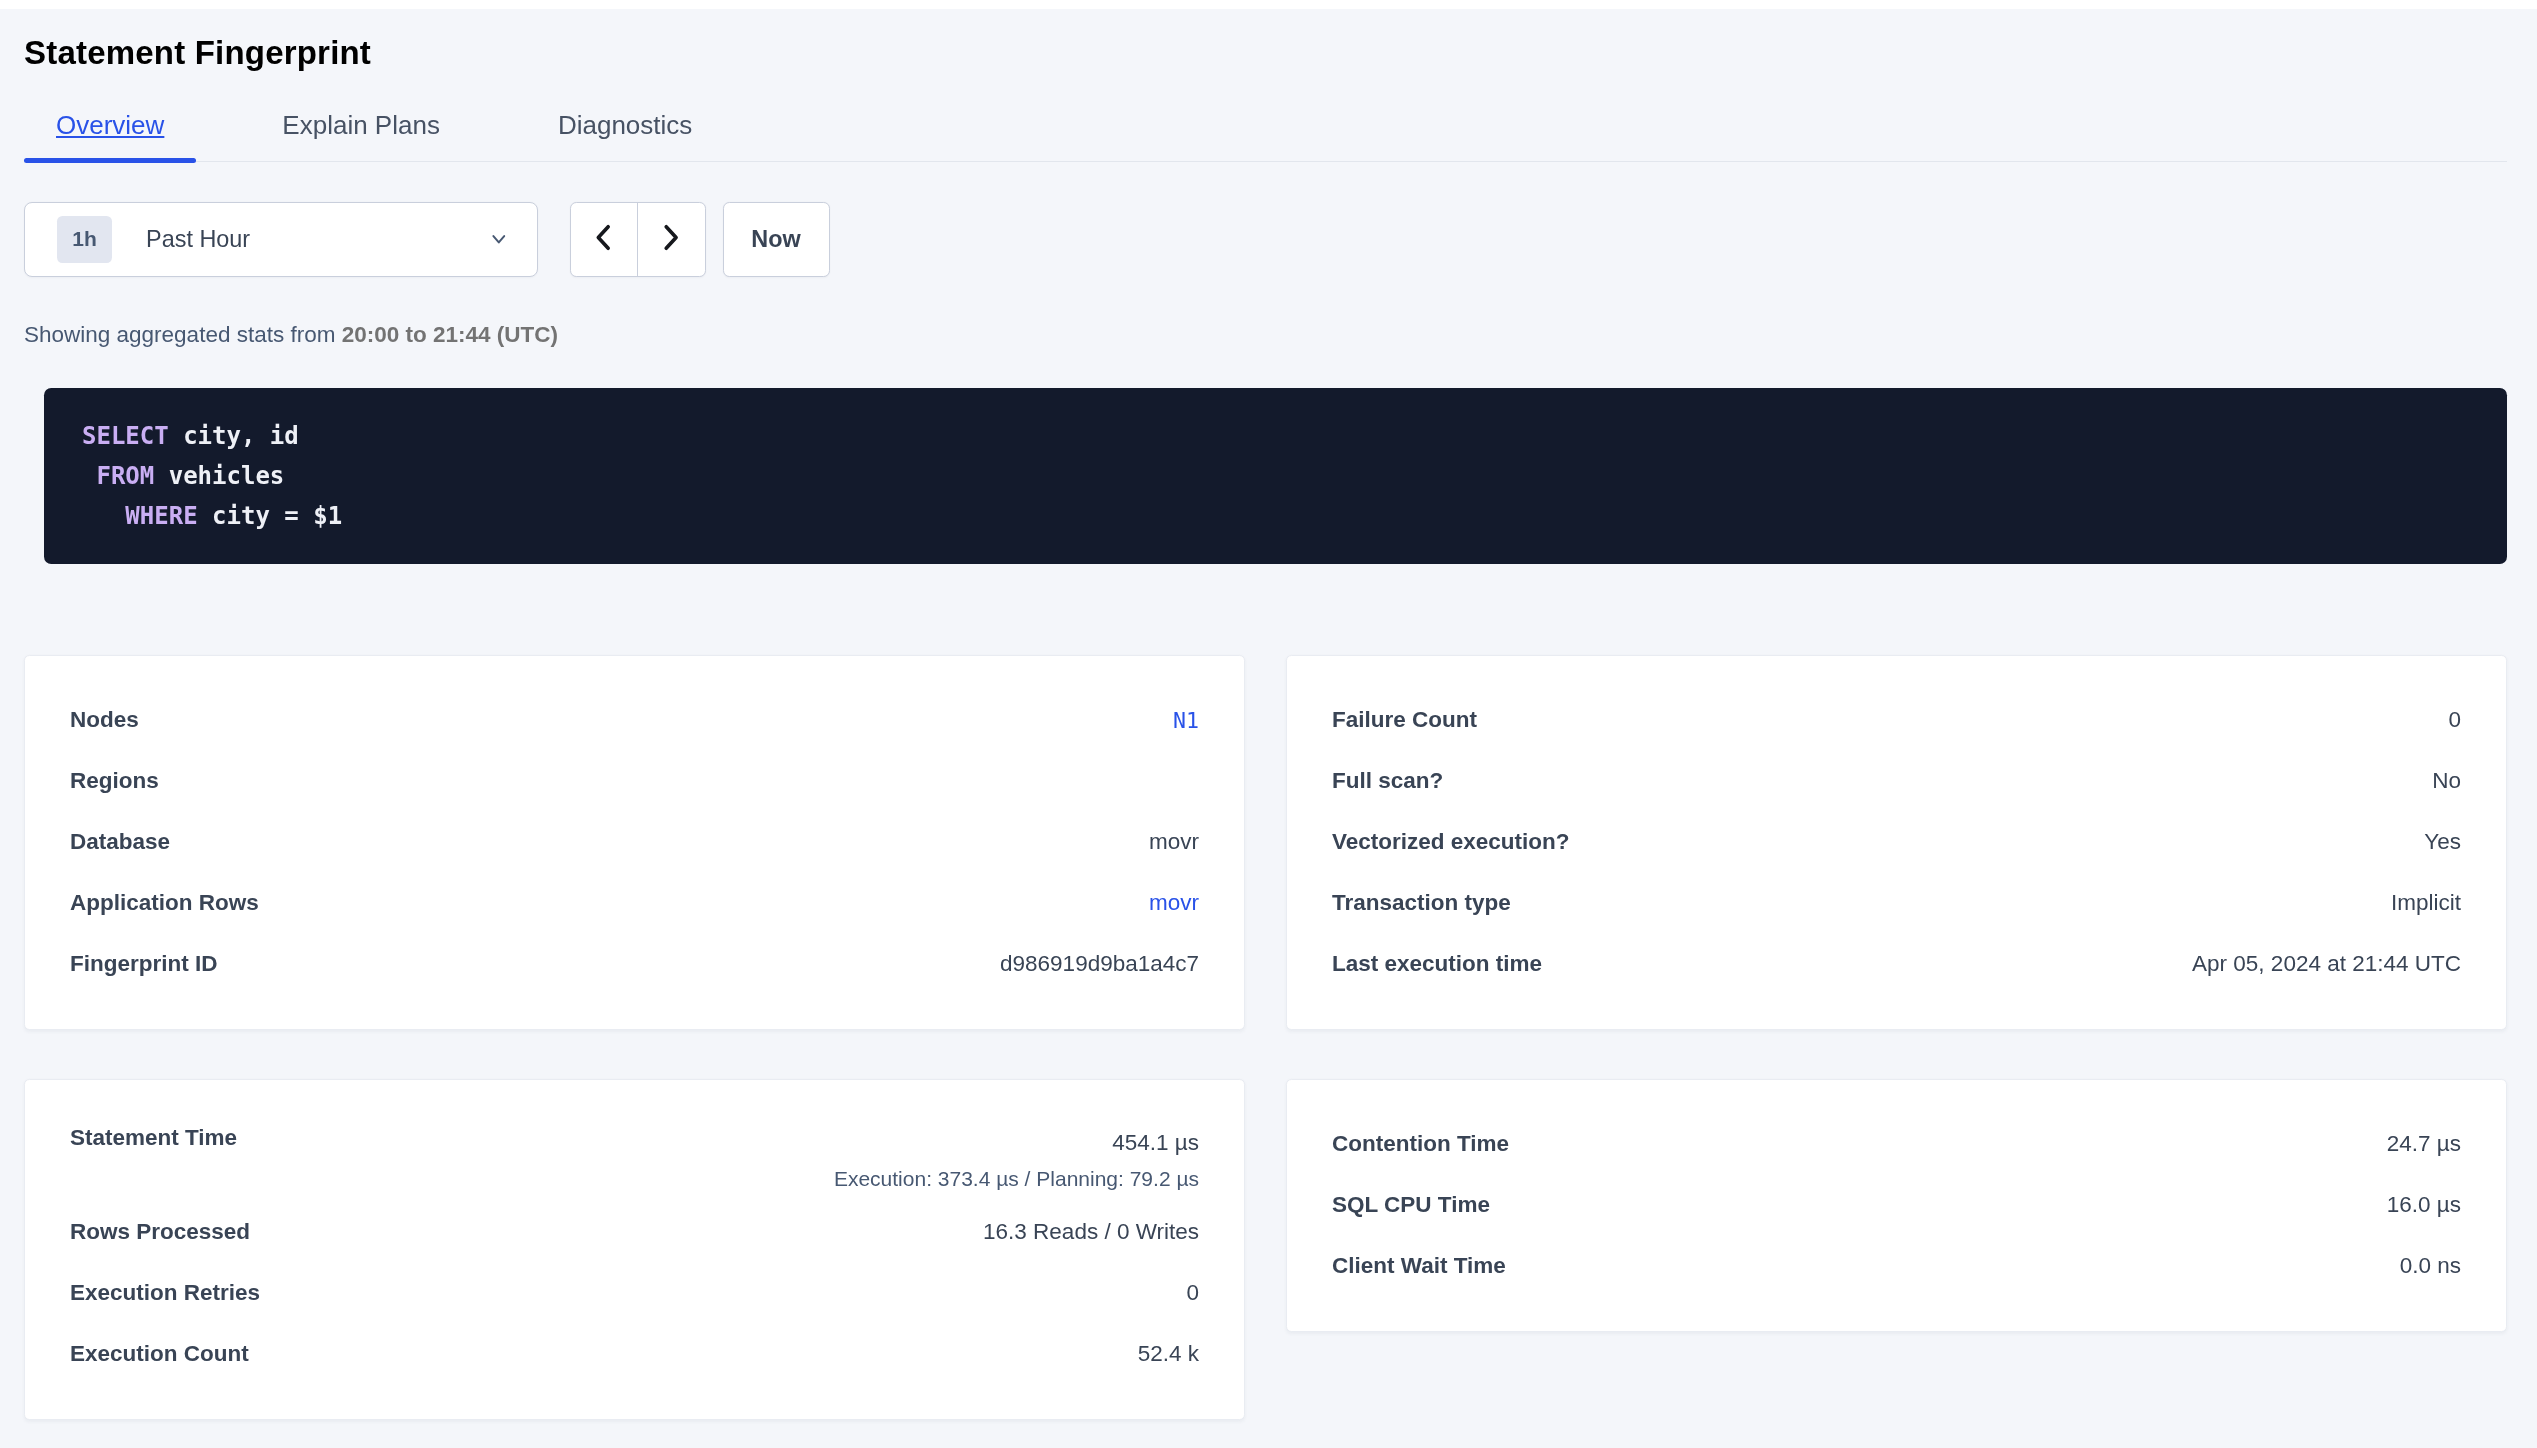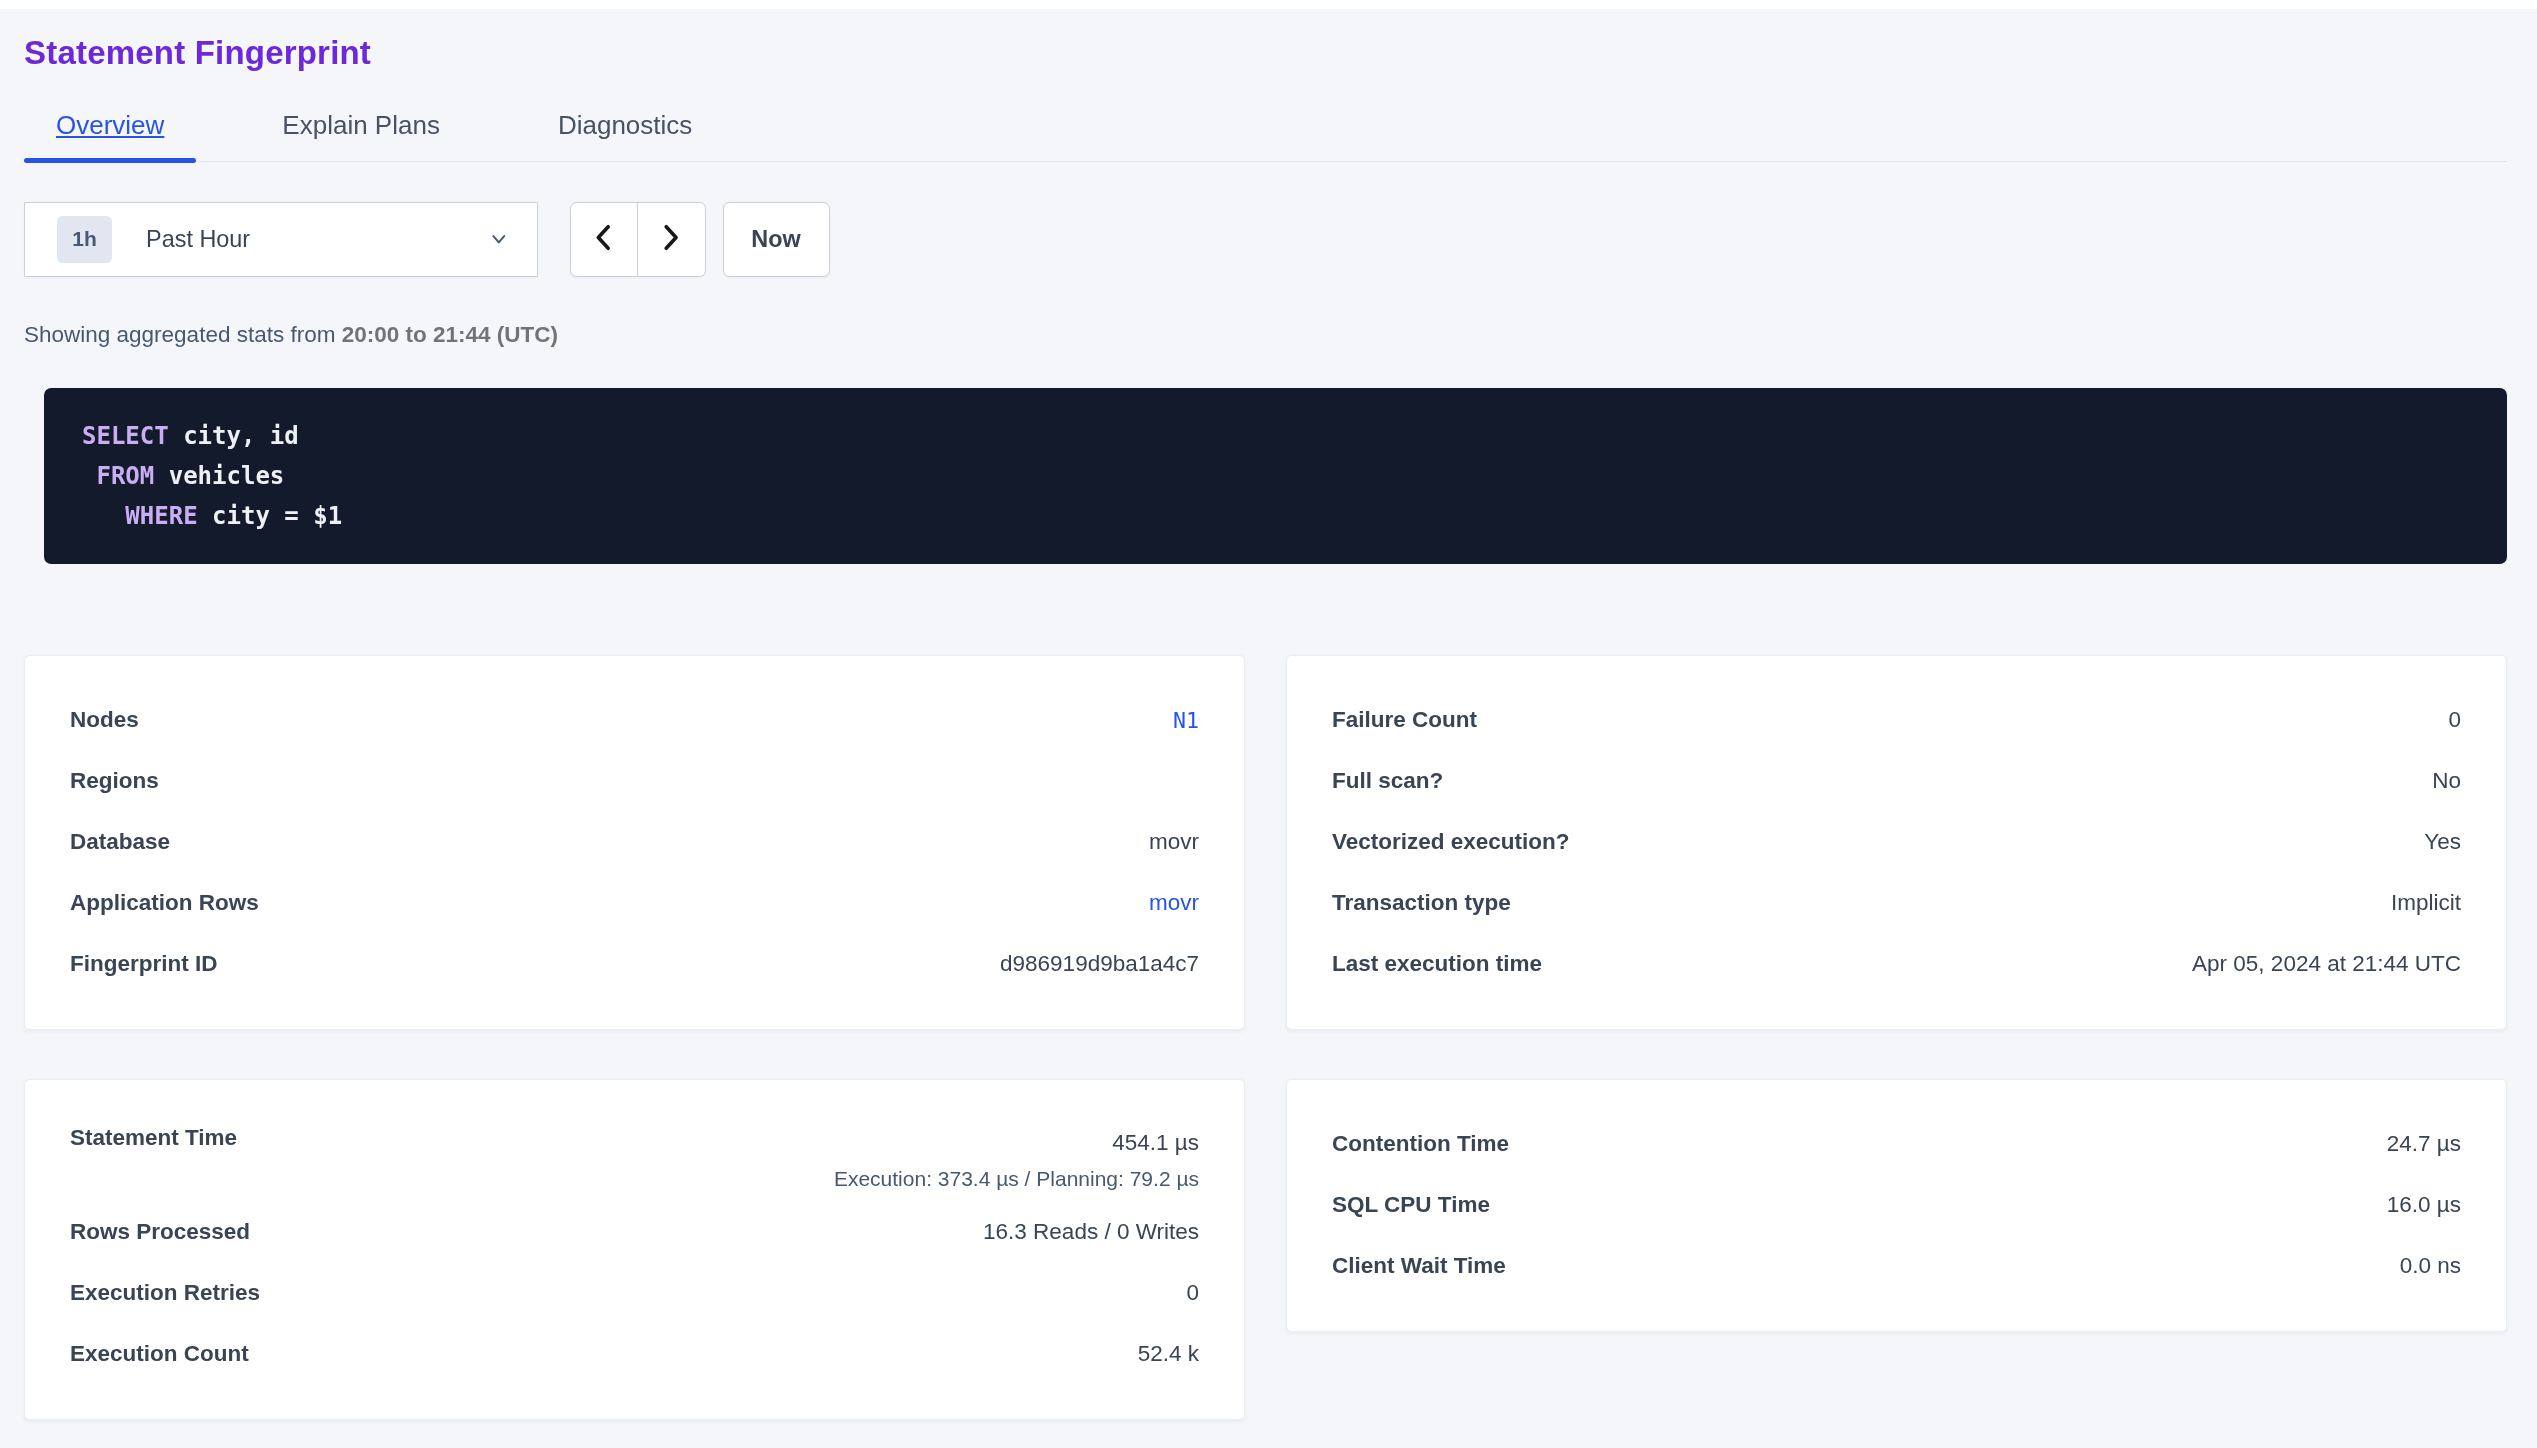--- a/index.html
+++ b/index.html
@@ -11,21 +11,21 @@
     overflow:hidden;
   }
   .top-strip { height:9px; background:#ffffff; }
   .content { padding:0 31px 0 24px; }
 
   
   h1.page-title {
     margin-top:25px;
     font-size:33px;
     font-weight:700;
-    color:#6d28d9;
+    color:#000000;
     letter-spacing:0.2px;
   }
 
   
   .tabs {
     display:flex;
     gap:54px;
     margin-top:23.4px;
     border-bottom:1.8px solid #e2e6ed;
   }
@@ -51,21 +51,21 @@
   .toolbar {
     display:flex;
     align-items:center;
     margin-top:40px;
   }
   .time-select {
     width:514px;
     height:75px;
     background:#fff;
     border:0.9px solid #c9cfdc;
-    border-radius:1px;
+    border-radius:8px;
     display:flex;
     align-items:center;
     padding:0 27px 0 32px;
     cursor:pointer;
     box-shadow:0 0.9px 1.8px rgba(40,50,70,.04);
   }
   .range-badge {
     height:47px;
     padding:0 15.3px;
     background:#e2e6f0;

